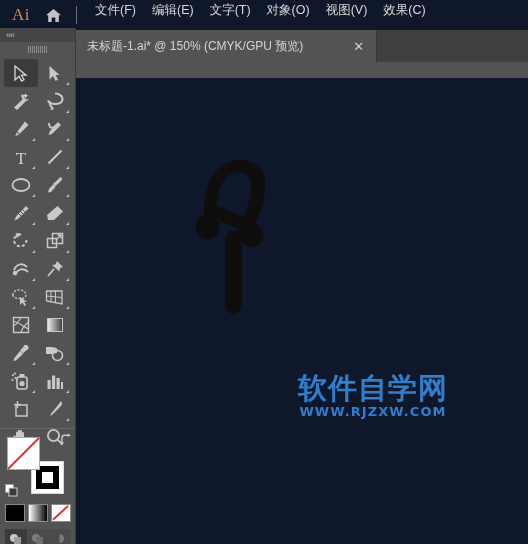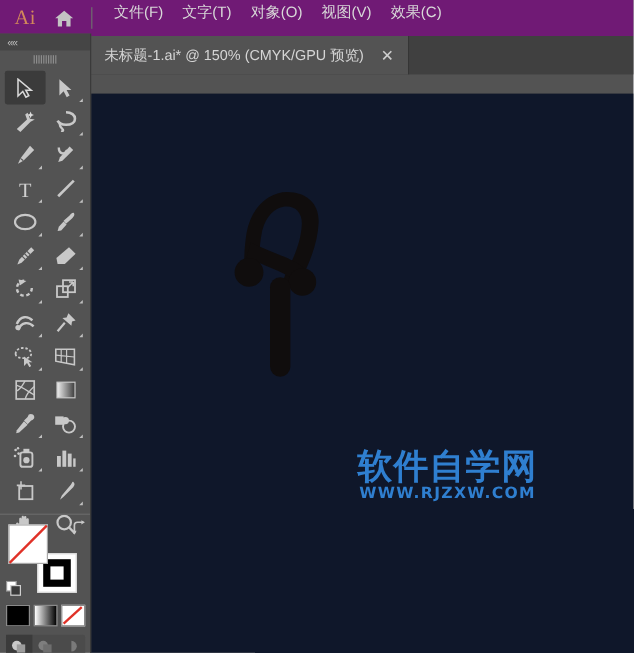--- a/index.html
+++ b/index.html
@@ -19,21 +19,21 @@
     width: 528px;
     height: 544px;
     background: #535353;
   }
 
   
   .menubar {
     position: absolute;
     left: 0; top: 0;
     width: 528px; height: 30px;
-    background: #701a75;
+    background: #0f172a;
     display: flex;
     align-items: center;
   }
   .ai-logo {
     width: 36px;
     text-align: center;
     font-size: 17px;
     font-weight: 400;
     color: #d2885a;
     letter-spacing: 0.5px;
@@ -76,20 +76,21 @@
   }
   .doc-tab {
     background: #535353;
     display: flex;
     align-items: center;
     padding: 0 10px 0 12px;
     color: #d5d5d5;
     font-size: 12px;
     white-space: nowrap;
     border-right: 1px solid #353535;
+    gap: 36px;
   }
   .doc-tab-title { margin-right: 12px; }
   .doc-tab-close {
     font-size: 13px;
     color: #cfcfcf;
     line-height: 1;
     padding: 0 2px;
   }
 
   
@@ -291,20 +292,21 @@
   <div class="menubar">
     <div class="ai-logo">Ai</div>
     <div class="home-btn">
       <svg width="17" height="15" viewBox="0 0 17 15" aria-hidden="true">
         <path d="M8.5 1 L16 7.2 L13.8 7.2 L13.8 14 L10.3 14 L10.3 9.4 L6.7 9.4 L6.7 14 L3.2 14 L3.2 7.2 L1 7.2 Z" fill="#c3c3c3"></path>
       </svg>
     </div>
     <div class="menu-divider"></div>
     <div class="menu-items">
       <div class="menu-item">文件(F)</div>
+      <div class="menu-item">编辑(E)</div>
       <div class="menu-item">文字(T)</div>
       <div class="menu-item">对象(O)</div>
       <div class="menu-item">视图(V)</div>
       <div class="menu-item">效果(C)</div>
     </div>
   </div>
 
   <div class="tabbar">
     <div class="doc-tab">
       <span class="doc-tab-title">未标题-1.ai* @ 150% (CMYK/GPU 预览)</span>

